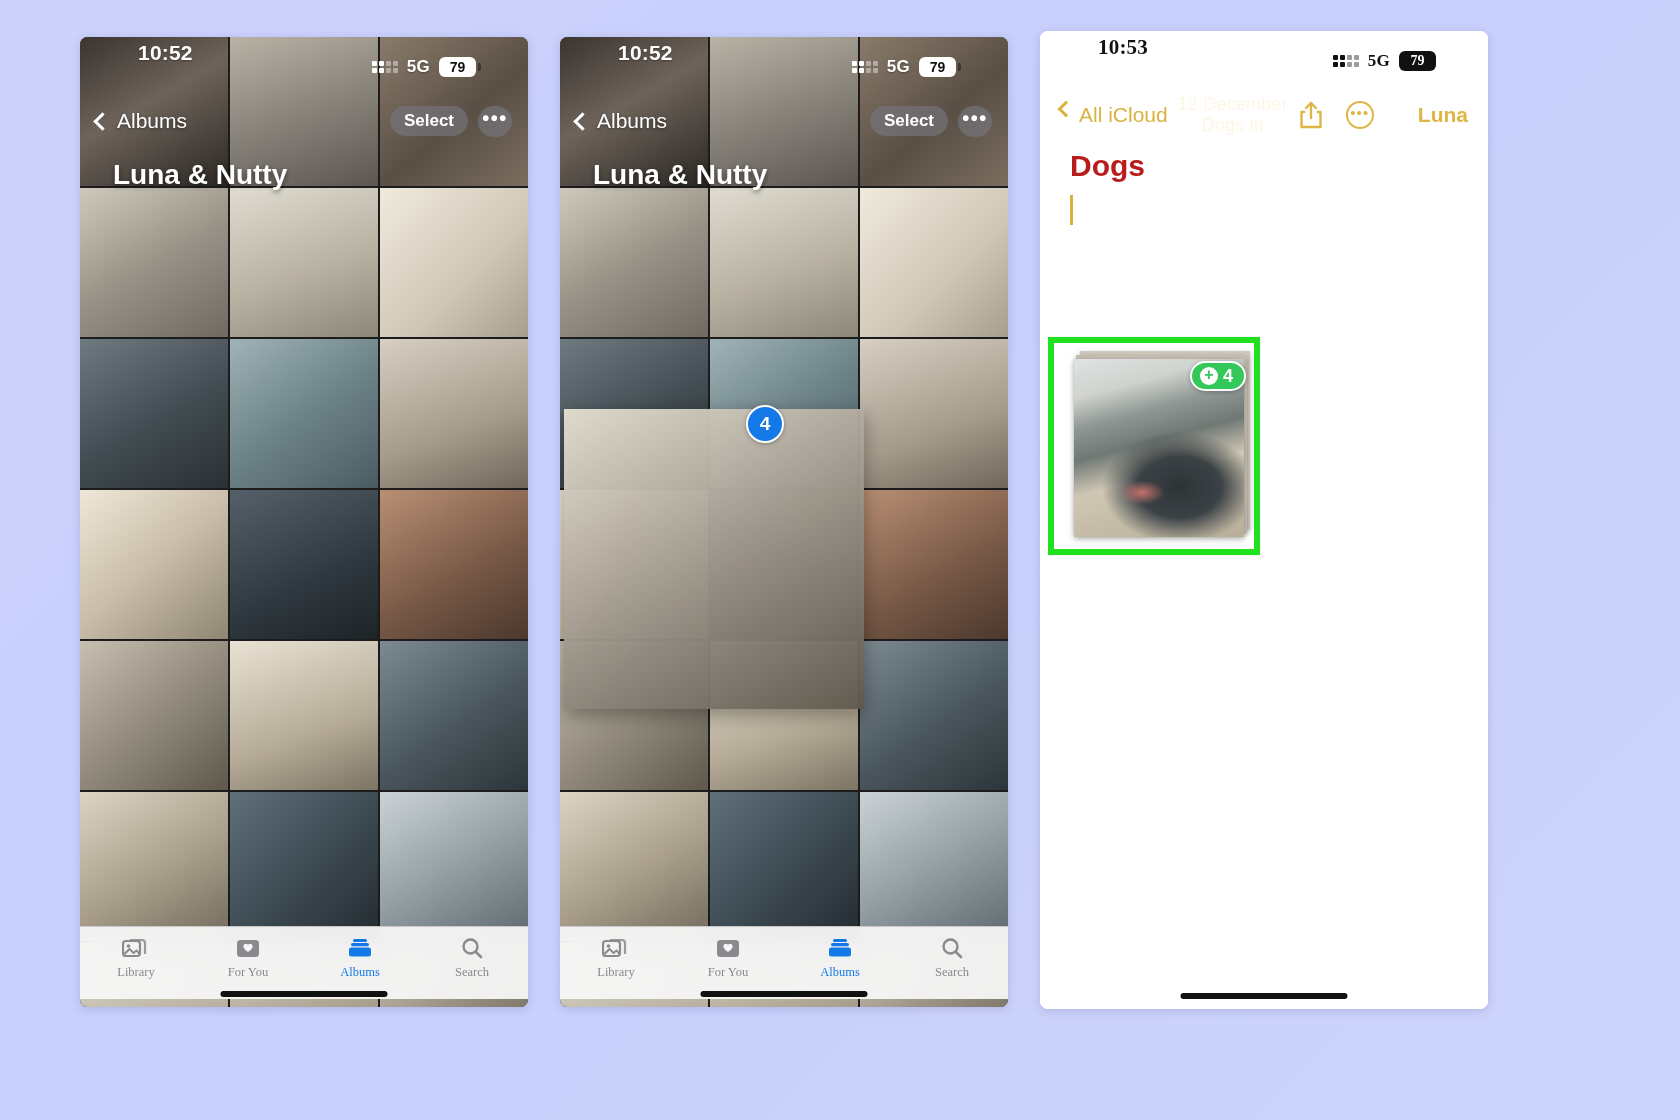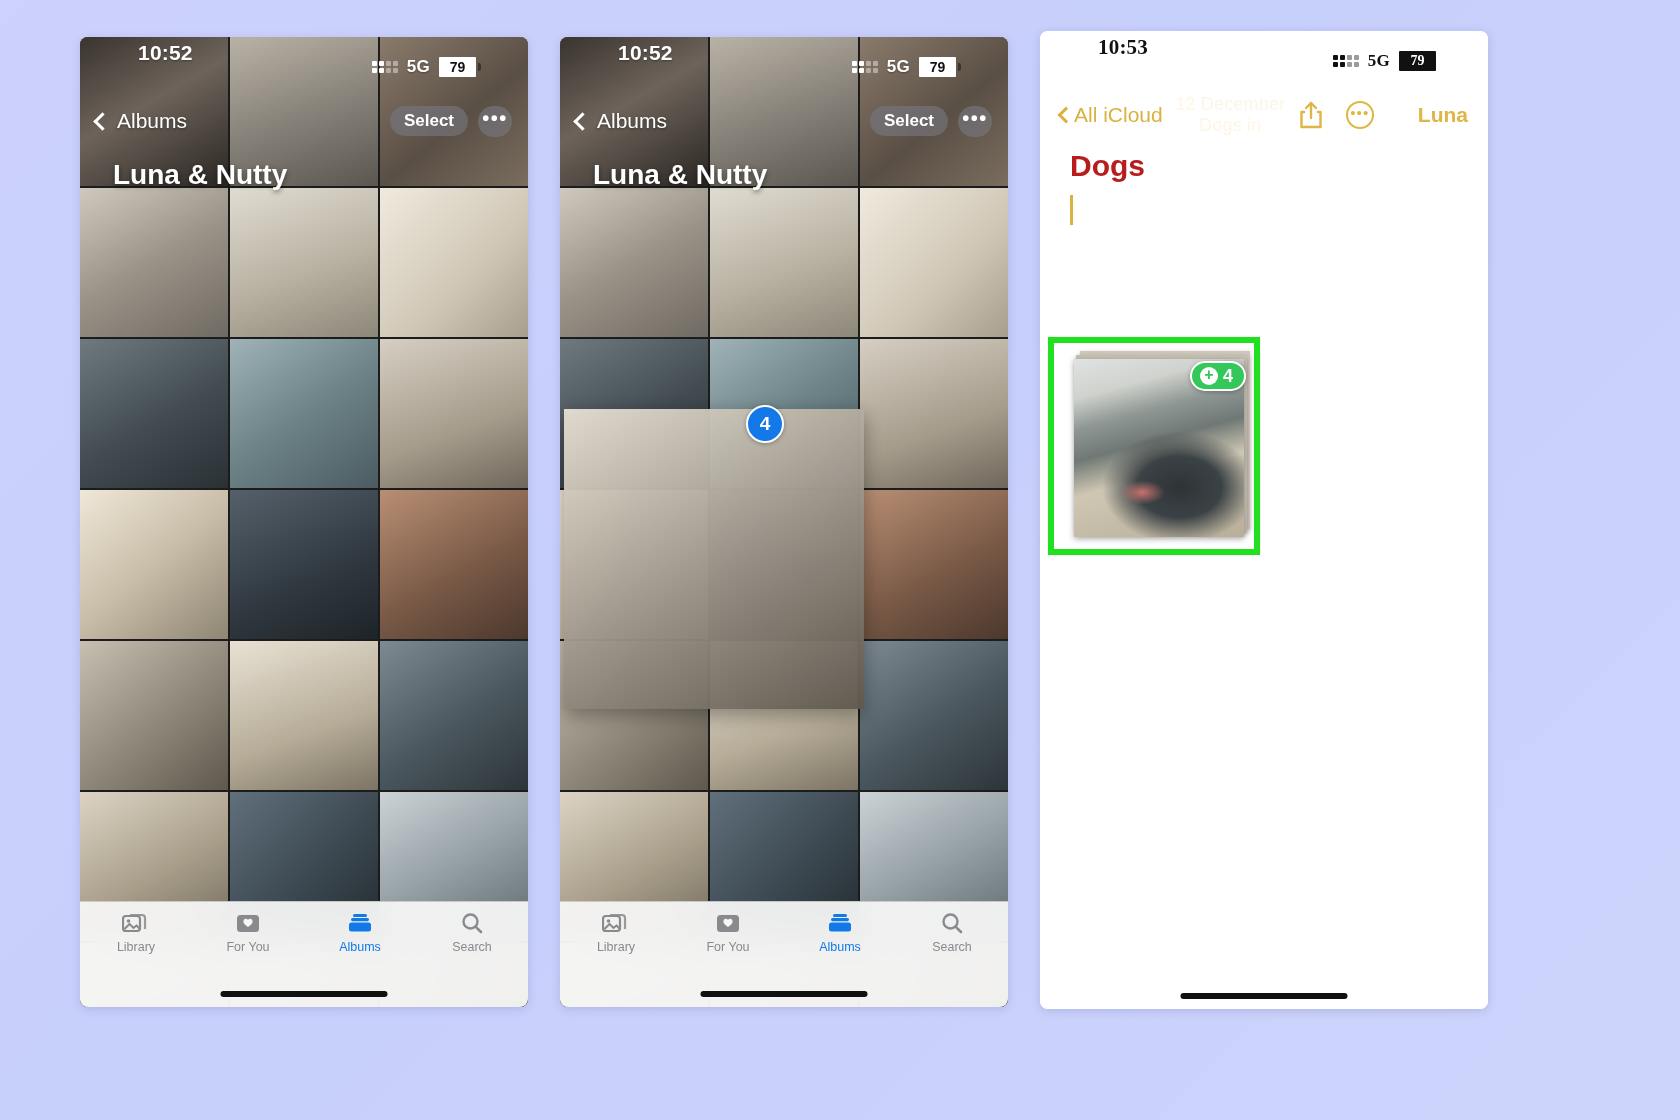--- a/index.html
+++ b/index.html
@@ -59,21 +59,21 @@
              text-shadow: 0 1px 2px rgba(0,0,0,.35); }
   .statusbar.dark .sb-time { text-shadow: none; }
   .sb-right { display: flex; align-items: center; gap: 9px; margin-right: 26px; }
   .sig { display: grid; grid-template-columns: repeat(4, 5px); grid-template-rows: repeat(2, 5px);
          gap: 2px; align-items: end; }
   .sig i { display:block; width: 5px; height: 5px; background: currentColor; border-radius: 1px; }
   .sig i.dim { opacity: .42; }
   .sb-5g { font-size: 17px; font-weight: 700; letter-spacing: .3px;
            text-shadow: 0 1px 2px rgba(0,0,0,.35); }
   .statusbar.dark .sb-5g { text-shadow:none; }
-  .batt { position: relative; width: 37px; height: 20px; border-radius: 1px;
+  .batt { position: relative; width: 37px; height: 20px; border-radius: 6px;
           background: #fff; color: #111; display: flex; align-items: center;
           justify-content: center; font-size: 14px; font-weight: 700; }
   .statusbar.dark .batt { background: #111; color: #fff; }
   .batt::after { content:""; position:absolute; right:-5px; top:6px; width:3px; height:8px;
                  border-radius: 0 2px 2px 0; background: currentColor; opacity:.5; }
 
   
   .photos-nav {
     position: absolute; left: 0; right: 0; top: 56px; height: 56px;
     display: flex; align-items: center; justify-content: space-between;
@@ -105,45 +105,45 @@
     width: 38px; height: 38px; border-radius: 50%;
     background: #1479e8; color: #fff;
     display: flex; align-items: center; justify-content: center;
     font-size: 19px; font-weight: 600;
     border: 2.5px solid #fff;
     box-shadow: 0 1px 4px rgba(0,0,0,.3);
   }
 
   
   .tabbar {
-    position: absolute; left: 0; right: 0; bottom: 0; height: 106px;
+    position: absolute; left: 0; right: 0; bottom: 8px; height: 73px;
     background: rgba(246,246,246,.94);
     backdrop-filter: blur(18px);
     border-top: .5px solid rgba(0,0,0,.16);
     display: flex; align-items: flex-start; justify-content: space-around;
-    padding-top: 9px; z-index: 50;
+    padding-top: 9px; z-index: 50; font-family: Liberation Serif, serif;
   }
   .tab { display: flex; flex-direction: column; align-items: center; gap: 5px;
          width: 25%; color: #8a8a8e; }
   .tab.active { color: #1479e8; }
   .tab-label { font-size: 12.5px; }
   .tabicon { width: 28px; height: 24px; position: relative; }
   .home-ind {
     position: absolute; left: 50%; transform: translateX(-50%);
     bottom: 10px; width: 167px; height: 6px; border-radius: 3px;
     background: #111; z-index: 55;
   }
 
   
   .notes { position: absolute; inset: 0; background: #fff; }
   .notes-nav {
     position: absolute; left: 0; right: 0; top: 56px; height: 56px;
     display: flex; align-items: center; z-index: 30; padding: 0 20px;
   }
-  .notes-back { display: flex; align-items: center; 
+  .notes-back { display: flex; align-items: flex-start; gap: 5px;
                 color: #d9b23f; font-size: 21px; }
   .notes-back .chev { border-color: #d9b23f; width: 12px; height: 12px; border-width: 3px; }
   .notes-ghost {
     flex: 1; text-align: center; color: #fdf6e4; font-size: 18px;
     user-select: none; letter-spacing: .2px;
   }
   .notes-actions { display: flex; align-items: center; gap: 22px; }
   .icon-share { width: 26px; height: 30px; position: relative; color: #dfb544; }
   .icon-more {
     width: 28px; height: 28px; border-radius: 50%; border: 2.2px solid #dfb544;

